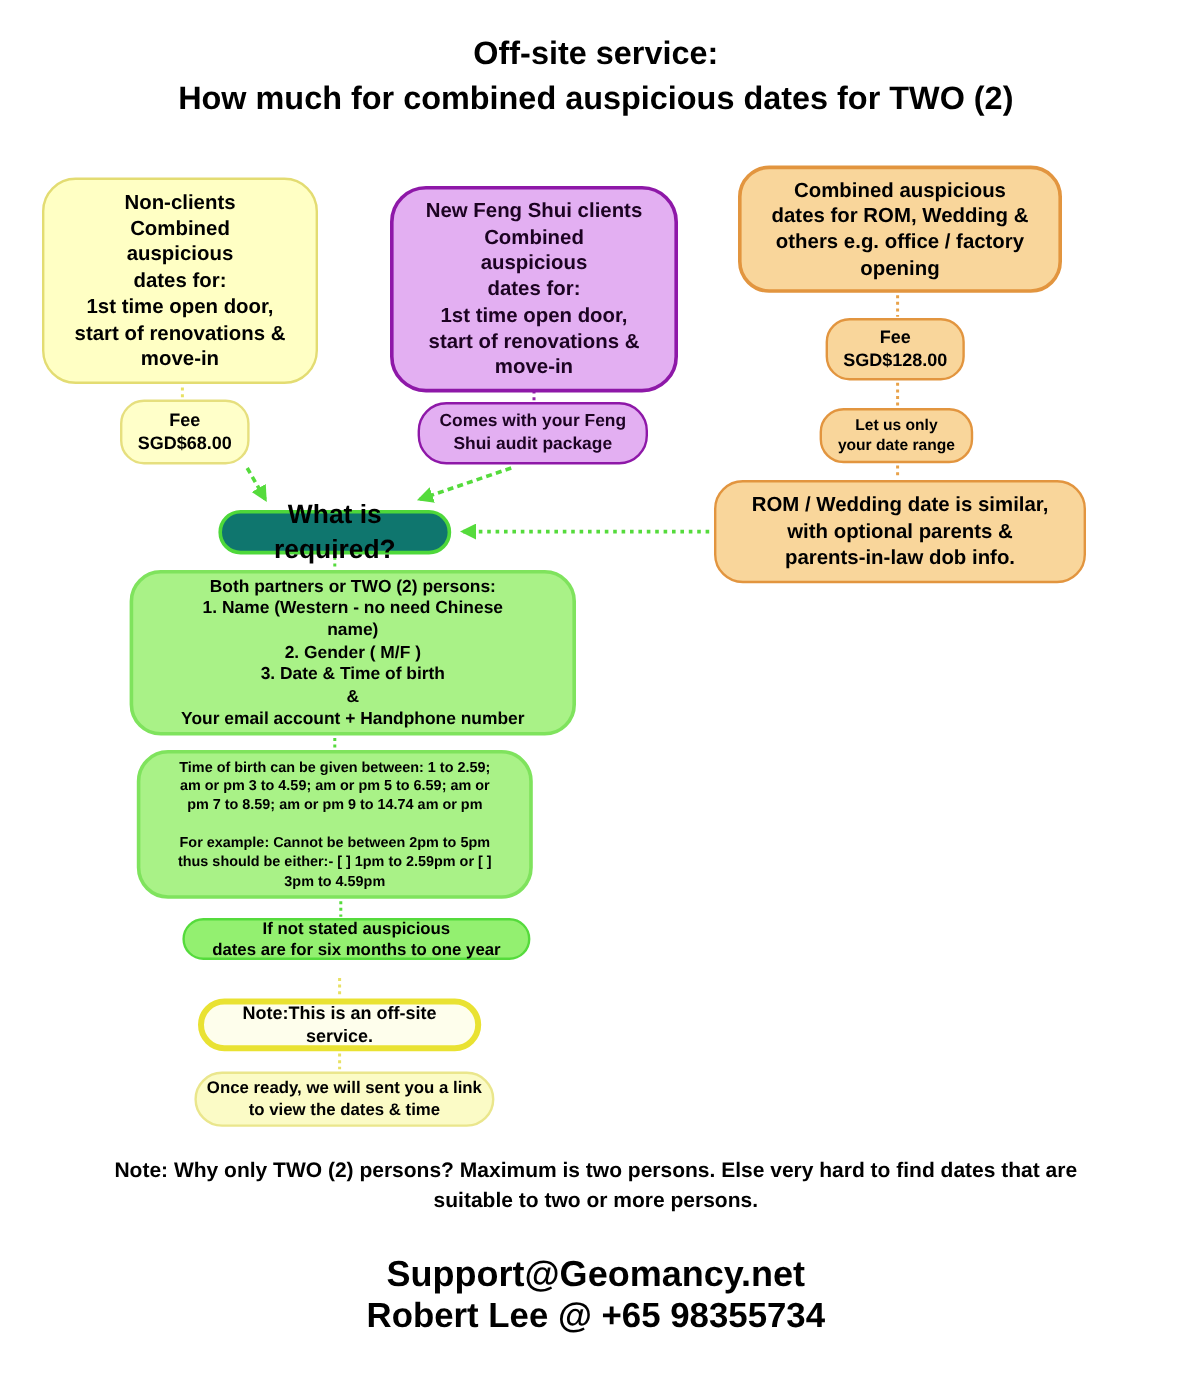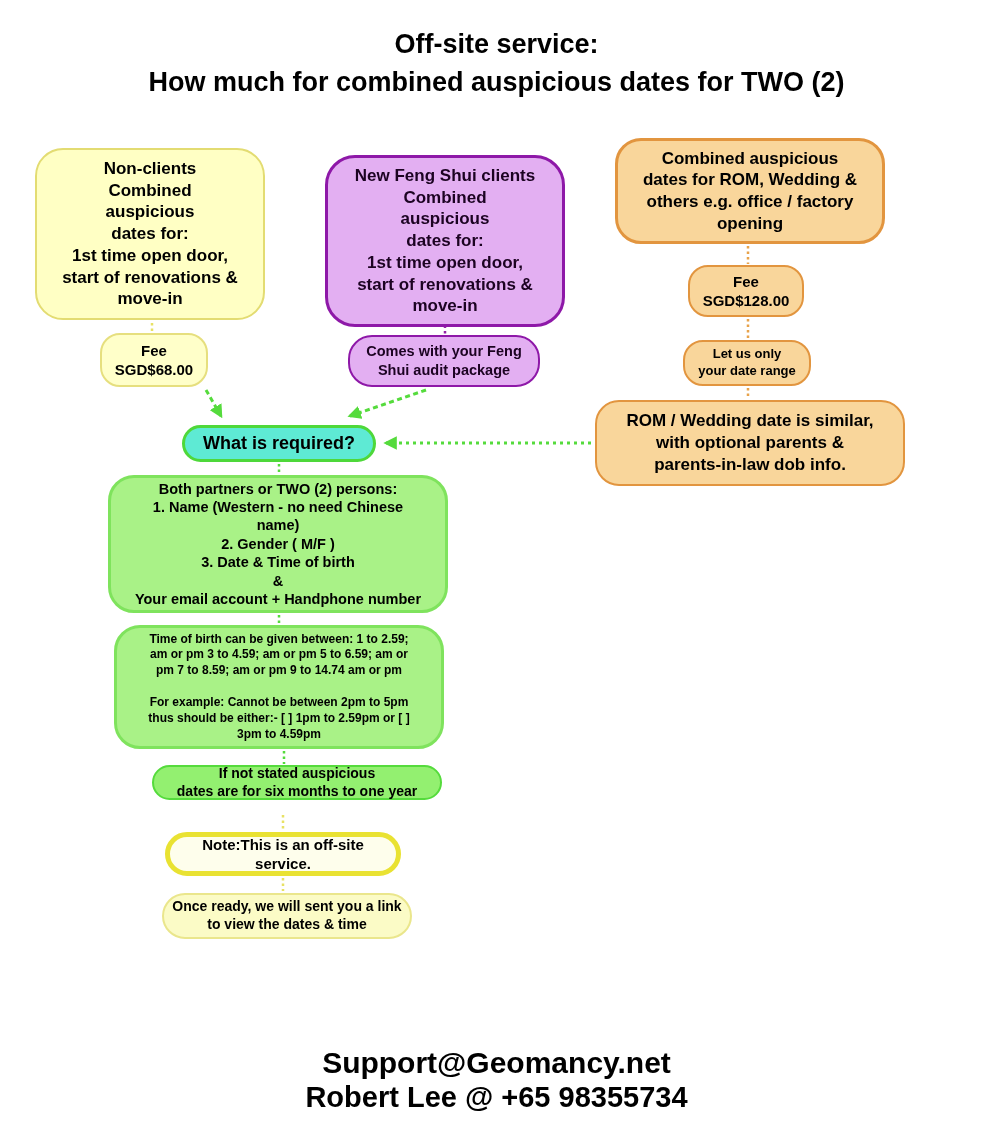--- a/index.html
+++ b/index.html
@@ -33,22 +33,22 @@
   .b-rommain { left:615px; top:138px; width:270px; height:106px;
     background:#F9D69B; border:3px solid #E2953F; border-radius:26px; font-size:17px; }
   .b-fee128 { left:688px; top:265px; width:116px; height:52px;
     background:#F9D69B; border:2px solid #E2953F; border-radius:20px; font-size:15px; }
   .b-daterange { left:683px; top:340px; width:128px; height:46px;
     background:#F9D69B; border:2px solid #E2953F; border-radius:20px; font-size:13px; }
   .b-romsimilar { left:595px; top:400px; width:310px; height:86px;
     background:#F9D69B; border:2px solid #E2953F; border-radius:24px; font-size:17px; }
   
   .b-whatrequired { left:182px; top:425px; width:194px; height:37px;
-    background:#5eead4; border:3px solid #4ED83A; border-radius:19px; font-size:18px; }
-  .b-partners { left:108px; top:475px; width:340px; height:138px;
+    background:#0f766e; border:3px solid #4ED83A; border-radius:19px; font-size:22px; }
+  .b-partners { left:108px; top:475px; width:372px; height:138px;
     background:#A9F287; border:3px solid #7FE35D; border-radius:26px; font-size:14.5px; line-height:1.27; }
   .b-timebirth { left:114px; top:625px; width:330px; height:124px;
     background:#A9F287; border:3px solid #7FE35D; border-radius:26px; font-size:12px; line-height:1.32; }
   .b-ifnotstated { left:152px; top:765px; width:290px; height:35px;
     background:#93F070; border:2px solid #55DB3C; border-radius:24px; font-size:14px; }
   .b-note { left:165px; top:832px; width:236px; height:44px;
     background:#FEFEEC; border:5px solid #E9E232; border-radius:22px; font-size:15px; }
   .b-onceready { left:162px; top:893px; width:250px; height:46px;
     background:#FBFBC6; border:2px solid #EAE68C; border-radius:23px; font-size:14px; }
   
@@ -132,16 +132,18 @@
 
 For example: Cannot be between 2pm to 5pm
 thus should be either:- [ ] 1pm to 2.59pm or [ ]
 3pm to 4.59pm</div>
   <div class="box b-ifnotstated">If not stated auspicious
 dates are for six months to one year</div>
   <div class="box b-note">Note:This is an off-site service.</div>
   <div class="box b-onceready">Once ready, we will sent you a link
 to view the dates &amp; time</div>
 
+  <div class="footnote">Note: Why only TWO (2) persons? Maximum is two persons. Else very hard to find dates that are
+suitable to two or more persons.</div>
   <div class="email">Support@Geomancy.net</div>
   <div class="phone">Robert Lee @ +65 98355734</div>
 
 </div>
 
 </body></html>

